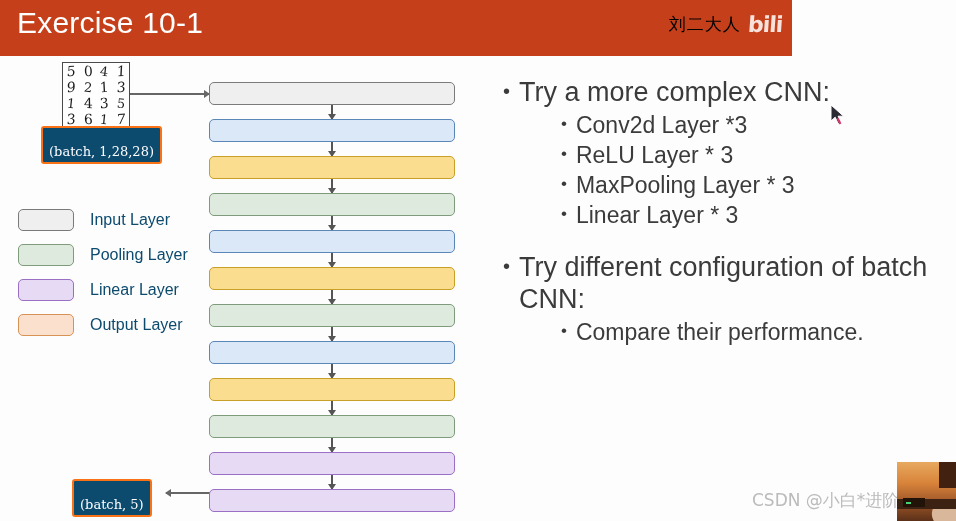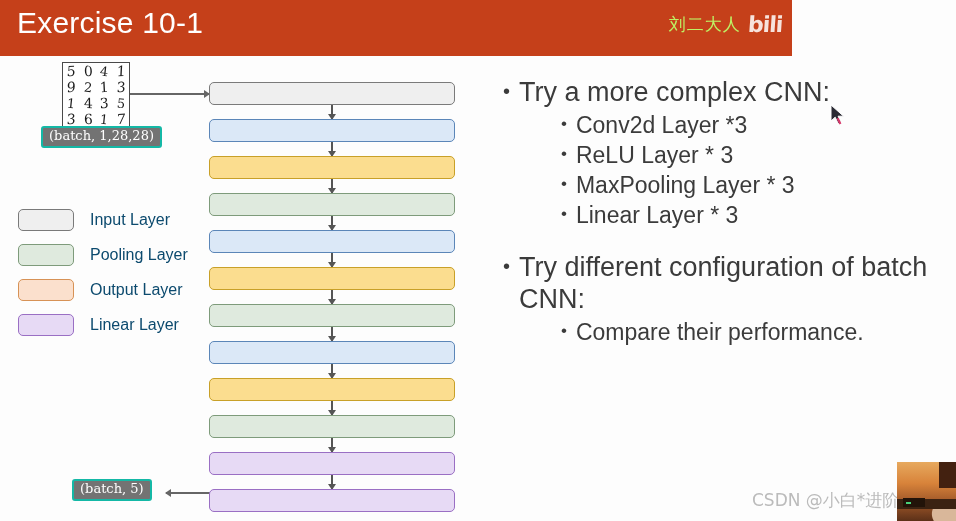--- a/index.html
+++ b/index.html
@@ -25,21 +25,21 @@
     font-size:30px;color:#ffffff;
     letter-spacing:.2px;
     white-space:nowrap;
   }
   #brand{
     position:absolute;right:10px;top:13px;
     display:flex;align-items:center;gap:7px;
     color:#f3cfc4;
   }
   #brand-name{
-    font-size:17px;color:#bef264;letter-spacing:1px;
+    font-size:17px;color:#000000;letter-spacing:1px;
     font-family:"DejaVu Sans", sans-serif;
   }
   #brand-logo{
     font-size:22px;font-weight:bold;color:#f7e3dc;
     font-family:"DejaVu Sans", sans-serif;
     letter-spacing:-1px;line-height:1;
     transform:skewX(-4deg);
   }
   
   #mnist{
@@ -54,27 +54,27 @@
     font-family:"DejaVu Serif", serif;
     font-size:14px;color:#1c1c1c;
     transform:rotate(-3deg) skewX(-6deg);
   }
   #mnist span:nth-child(4n+2){transform:rotate(4deg) skewX(5deg);}
   #mnist span:nth-child(4n+3){transform:rotate(-6deg) skewX(-3deg);}
   #mnist span:nth-child(3n){font-size:13px;transform:rotate(6deg);}
   
   .shape-tag{
     position:absolute;
-    background:#737373;
-    border:2px solid #14b8a6;
+    background:#0c4a6e;
+    border:2px solid #f97316;
     border-radius:3px;
     color:#ffffff;
     font-family:"DejaVu Serif", serif;
     font-size:13px;
-    padding:0 6px 3px 6px;
+    padding:16px 6px 3px 6px;
     white-space:nowrap;
     box-sizing:border-box;
   }
   #tag-in{left:41px;top:126px;}
   #tag-out{left:72px;top:479px;}
   
   #legend{position:absolute;left:18px;top:202px;}
   .legend-row{
     display:flex;align-items:center;height:35px;
   }
@@ -208,26 +208,26 @@
   <div id="legend">
     <div class="legend-row">
       <div class="legend-swatch" style="background: rgb(239, 239, 239); border: 1px solid rgb(122, 122, 122);"></div>
       <div class="legend-label">Input Layer</div>
     </div>
     <div class="legend-row">
       <div class="legend-swatch" style="background: rgb(223, 234, 222); border: 1px solid rgb(126, 155, 123);"></div>
       <div class="legend-label">Pooling Layer</div>
     </div>
     <div class="legend-row">
+      <div class="legend-swatch" style="background: rgb(231, 218, 245); border: 1px solid rgb(154, 111, 196);"></div>
+      <div class="legend-label">Linear Layer</div>
+    </div>
+    <div class="legend-row">
       <div class="legend-swatch" style="background: rgb(251, 224, 205); border: 1px solid rgb(215, 146, 86);"></div>
       <div class="legend-label">Output Layer</div>
-    </div>
-    <div class="legend-row">
-      <div class="legend-swatch" style="background: rgb(231, 218, 245); border: 1px solid rgb(154, 111, 196);"></div>
-      <div class="legend-label">Linear Layer</div>
     </div>
   </div>
 
   <div id="stack">
     <div class="layer-slot">
       <div class="layer-bar" style="background: rgb(239, 239, 239); border: 1px solid rgb(122, 122, 122);"></div>
       <div class="arrow"></div>
     </div>
     <div class="layer-slot">
       <div class="layer-bar" style="background: rgb(219, 232, 247); border: 1px solid rgb(91, 134, 184);"></div>

